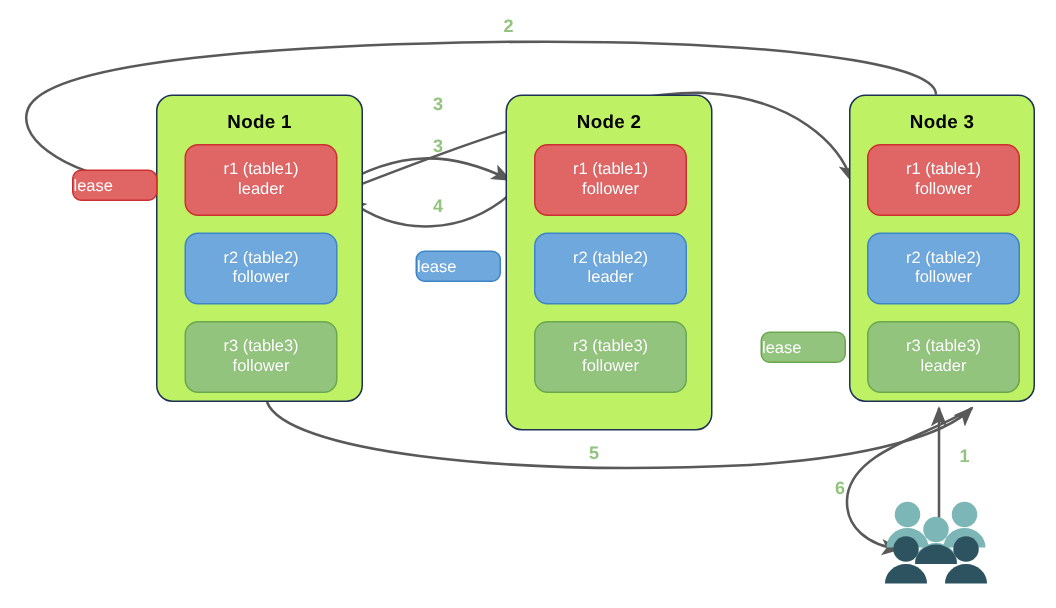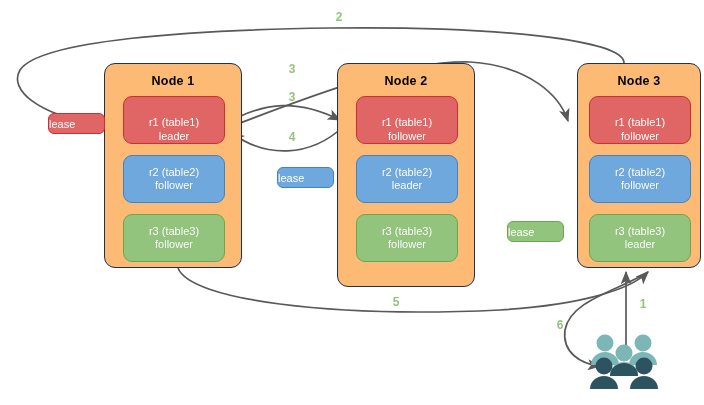--- a/index.html
+++ b/index.html
@@ -10,21 +10,21 @@
     position:relative;
     overflow:hidden;
   }
   #canvas{position:absolute;left:0;top:0;width:704px;height:405px;}
   svg.arrows{position:absolute;left:0;top:0;width:704px;height:405px;pointer-events:none;}
 
   .node-box{
     position:absolute;
     border:1.6px solid #1f3055;
     border-radius:11px;
-    background:#fdba74;
+    background:#bef264;
     box-sizing:border-box;
   }
   .node-title{
     position:absolute;
     left:0;right:0;
     top:10px;
     text-align:center;
     font-size:12.5px;
     font-weight:bold;
     color:#000000;
@@ -37,21 +37,21 @@
     color:#ffffff;
     font-size:11px;
     line-height:13.5px;
     display:flex;
     flex-direction:column;
     align-items:center;
     justify-content:center;
     text-align:center;
     text-shadow:0 0 1px rgba(0,0,0,.10);
   }
-  .rep-red{background:#e06666;border:1.6px solid #cc2f2f;justify-content:flex-end;}
+  .rep-red{background:#e06666;border:1.6px solid #cc2f2f;}
   .rep-blue{background:#6fa8dc;border:1.6px solid #3d85c6;}
   .rep-green{background:#93c47d;border:1.6px solid #6aa84f;}
 
   .lease{
     position:absolute;
     box-sizing:border-box;
     border-radius:6px;
     color:#ffffff;
     font-size:11px;
     display:flex;align-items:center;justify-content:flex-start;
@@ -122,21 +122,21 @@
     <div class="replica rep-blue" style="left:18px;top:91px;width:102px;height:48px;">
       <span>r2 (table2)</span>
       <span>leader</span>
     </div>
     <div class="replica rep-green" style="left:18px;top:150px;width:102px;height:48px;">
       <span>r3 (table3)</span>
       <span>follower</span>
     </div>
   </div>
 
-  <div class="node-box" style="left:566px;top:63px;width:124px;height:205px;margin-left:11px;">
+  <div class="node-box" style="left:566px;top:63px;width:124px;height:205px;">
     <div class="node-title">Node 3</div>
     <div class="replica rep-red" style="left:11px;top:32px;width:102px;height:48px;">
       <span>r1 (table1)</span>
       <span>follower</span>
     </div>
     <div class="replica rep-blue" style="left:11px;top:91px;width:102px;height:48px;">
       <span>r2 (table2)</span>
       <span>follower</span>
     </div>
     <div class="replica rep-green" style="left:11px;top:150px;width:102px;height:48px;">

